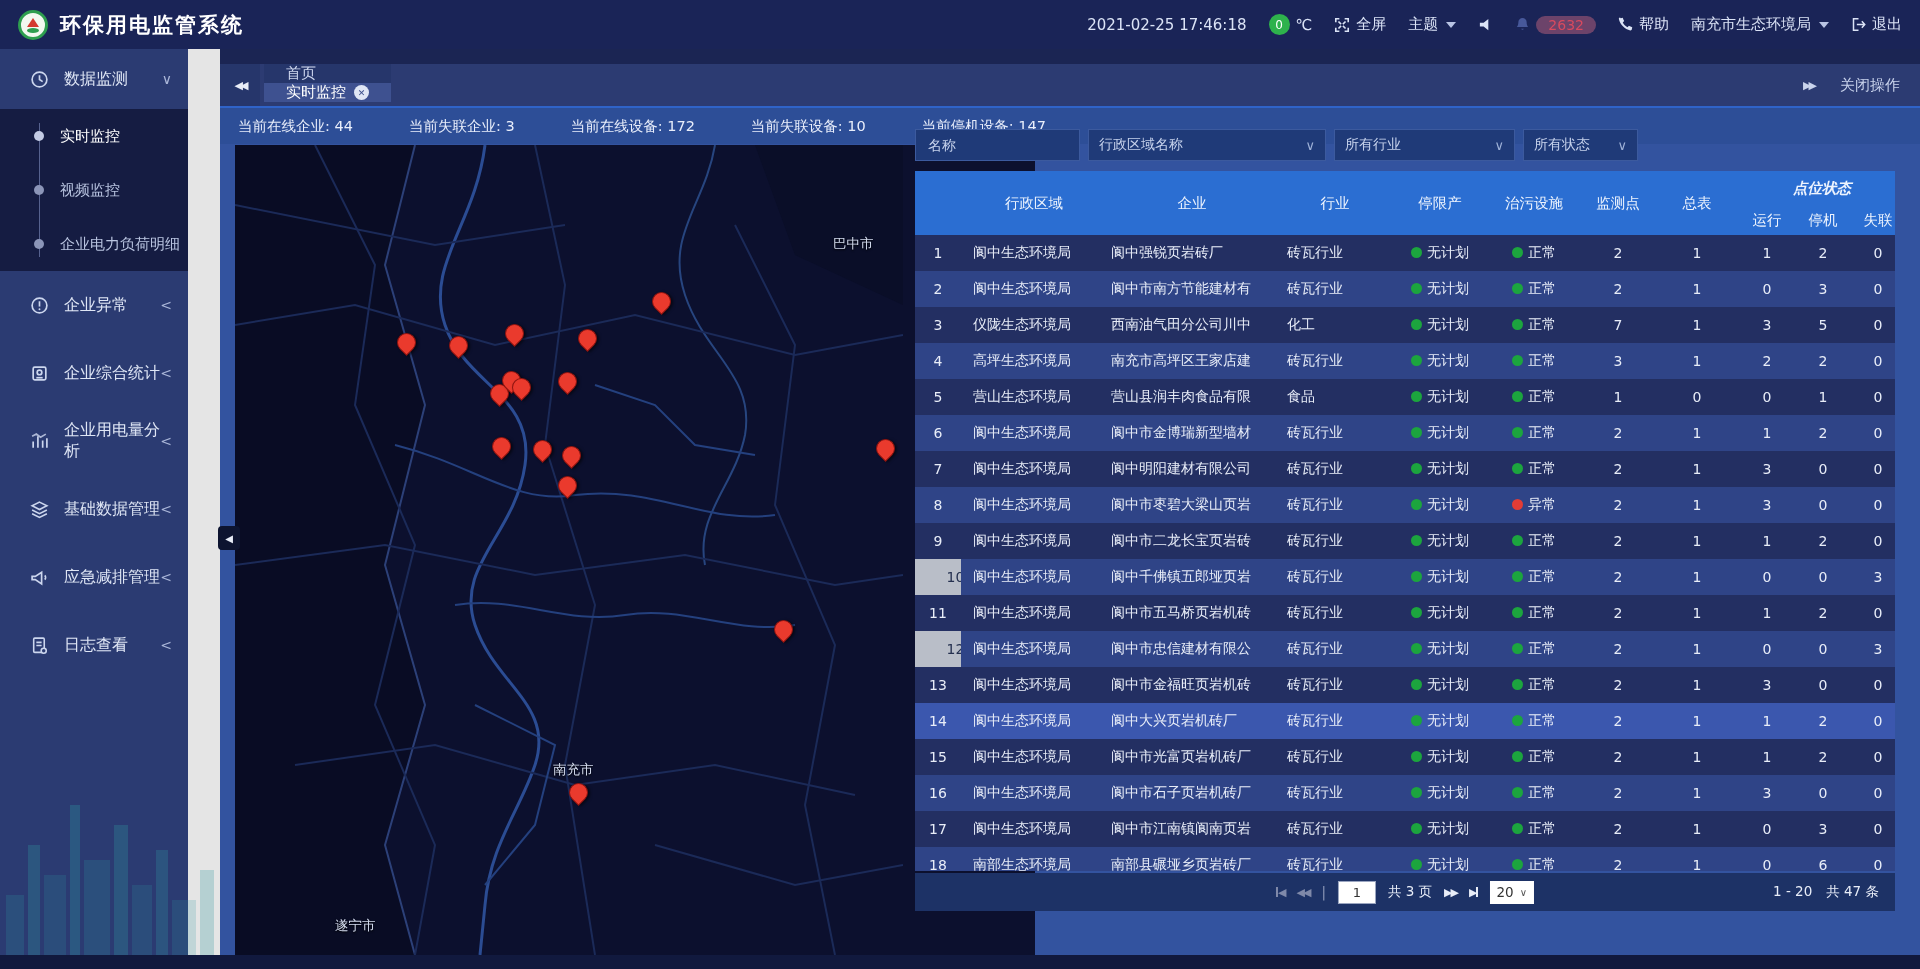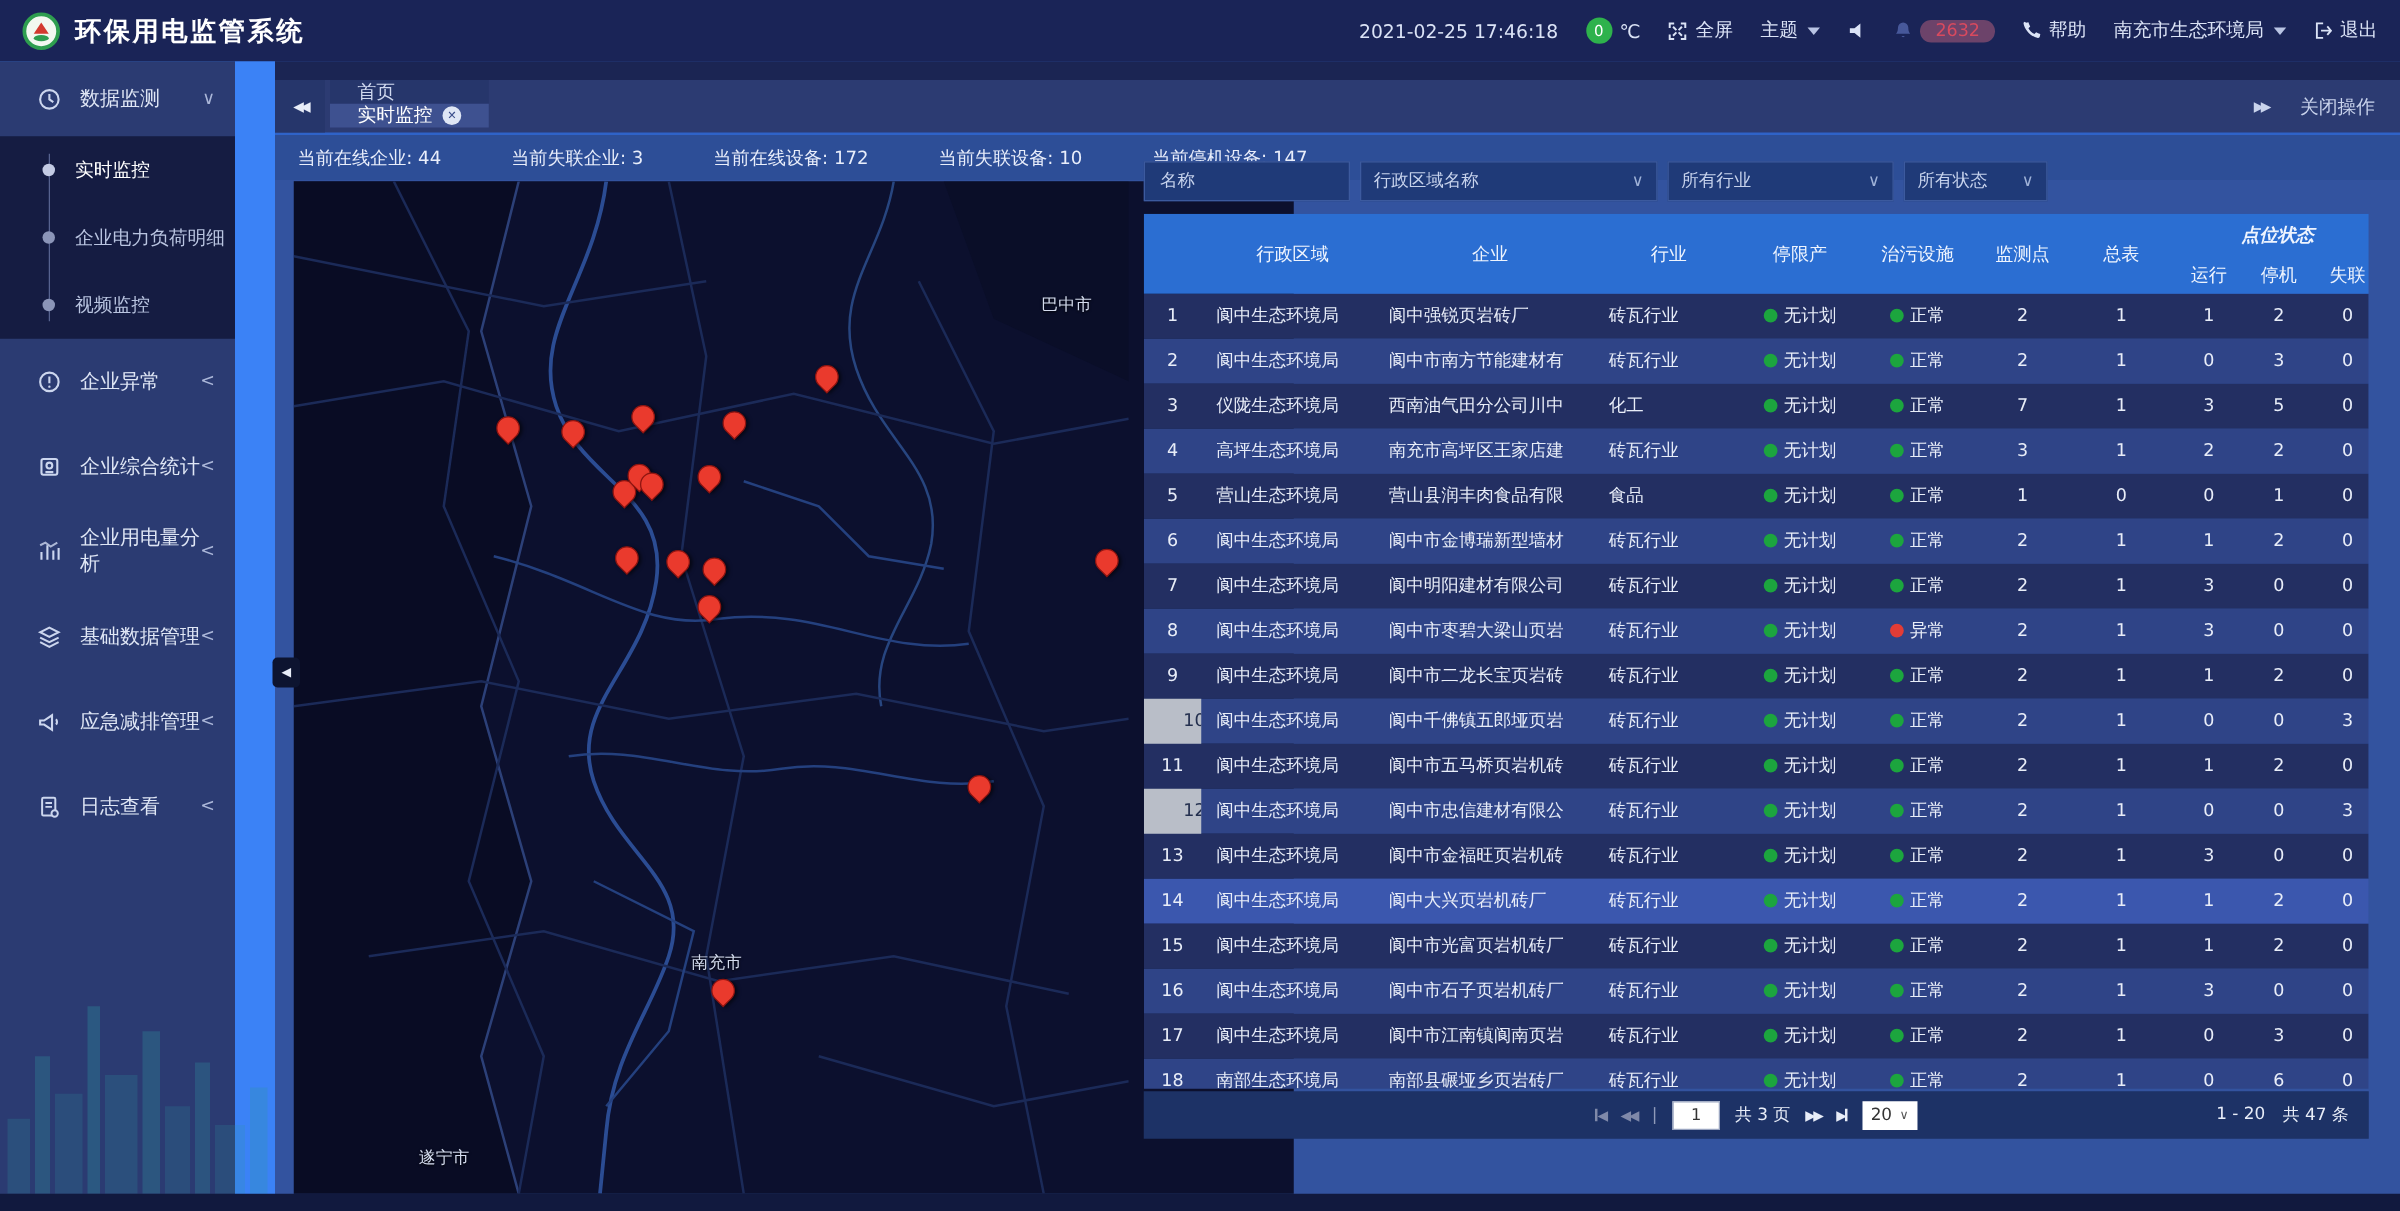--- a/index.html
+++ b/index.html
@@ -1,18 +1,18 @@
 <!DOCTYPE html>
 <html><head>
 <meta charset="utf-8">
 <style>
   html,body{margin:0;padding:0;background:#0d1535;}
   *{box-sizing:border-box;}
   .app{position:relative;width:1920px;height:969px;overflow:hidden;
-       font-family:"DejaVu Sans","Liberation Sans",sans-serif;color:#e8edf8;background:#3b82f6;}
+       font-family:"DejaVu Sans","Liberation Sans",sans-serif;color:#e8edf8;background:#e5e5e5;}
 
   
   .top-header{position:absolute;left:0;top:0;width:1920px;height:49px;background:#1a2457;
               display:flex;align-items:center;justify-content:space-between;padding:0 18px;z-index:30;}
   .brand{display:flex;align-items:center;gap:12px;}
   .logo{width:30px;height:30px;border-radius:50%;background:#f2f8f0;border:3px solid #2e9e4f;
         display:flex;align-items:center;justify-content:center;position:relative;}
   .logo i{display:block;width:0;height:0;border-left:6px solid transparent;border-right:6px solid transparent;
           border-bottom:9px solid #d33a2f;margin-top:-4px;}
   .logo em{position:absolute;bottom:4px;left:6px;right:6px;height:5px;border-radius:50%;background:#2e9e4f;}
@@ -203,22 +203,22 @@
           <svg width="19" height="19" viewBox="0 0 18 18" fill="none" stroke="currentColor" stroke-width="1.6">
             <circle cx="9" cy="9" r="7"></circle>
             <path d="M9 5v4l3 2"></path>
           </svg>
         </span>
         <span class="s-label">数据监测</span>
         <span class="s-chev">∨</span>
       </div>
       <div class="side-sub">
         <div class="sub-item active">实时监控</div>
+        <div class="sub-item">视频监控</div>
         <div class="sub-item">企业电力负荷明细</div>
-        <div class="sub-item">视频监控</div>
       </div>
       <div class="side-item">
         <span class="s-icon">
           <svg width="19" height="19" viewBox="0 0 18 18" fill="none" stroke="currentColor" stroke-width="1.6">
             <circle cx="9" cy="9" r="7"></circle>
             <path d="M9 5v5"></path>
             <circle cx="9" cy="12.6" r="0.9" fill="currentColor" stroke="none"></circle>
           </svg>
         </span>
         <span class="s-label">企业异常</span>

